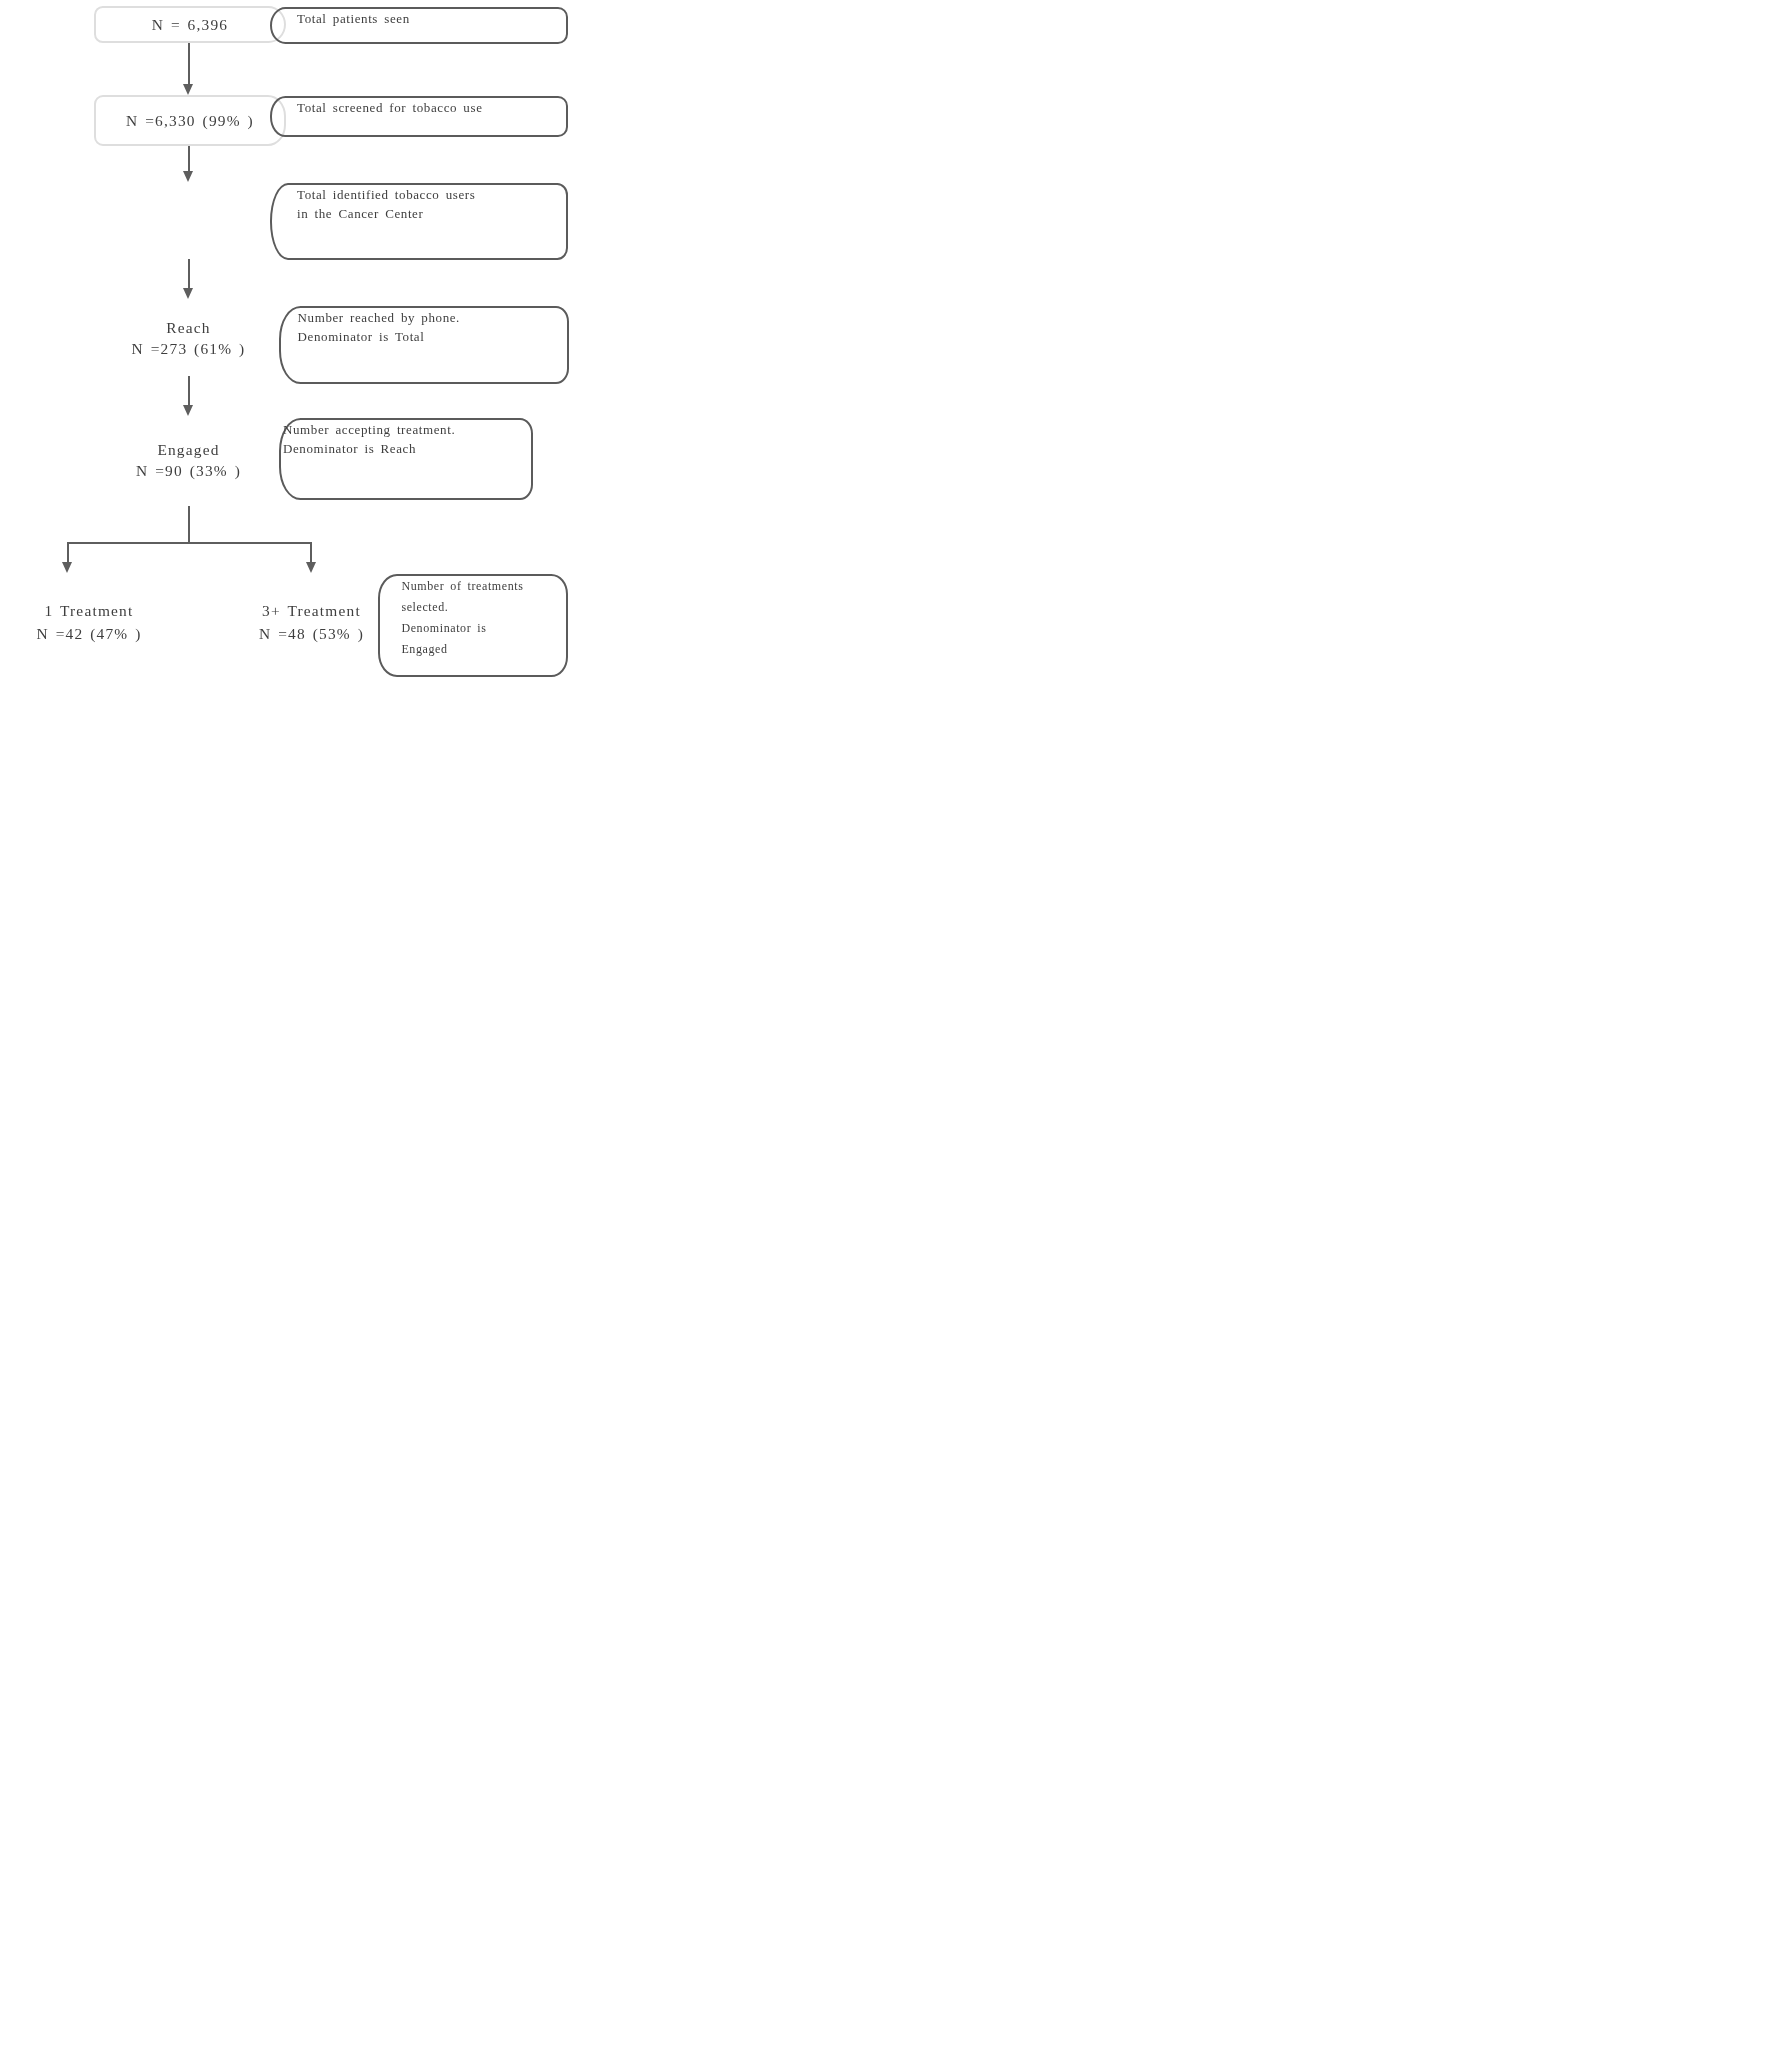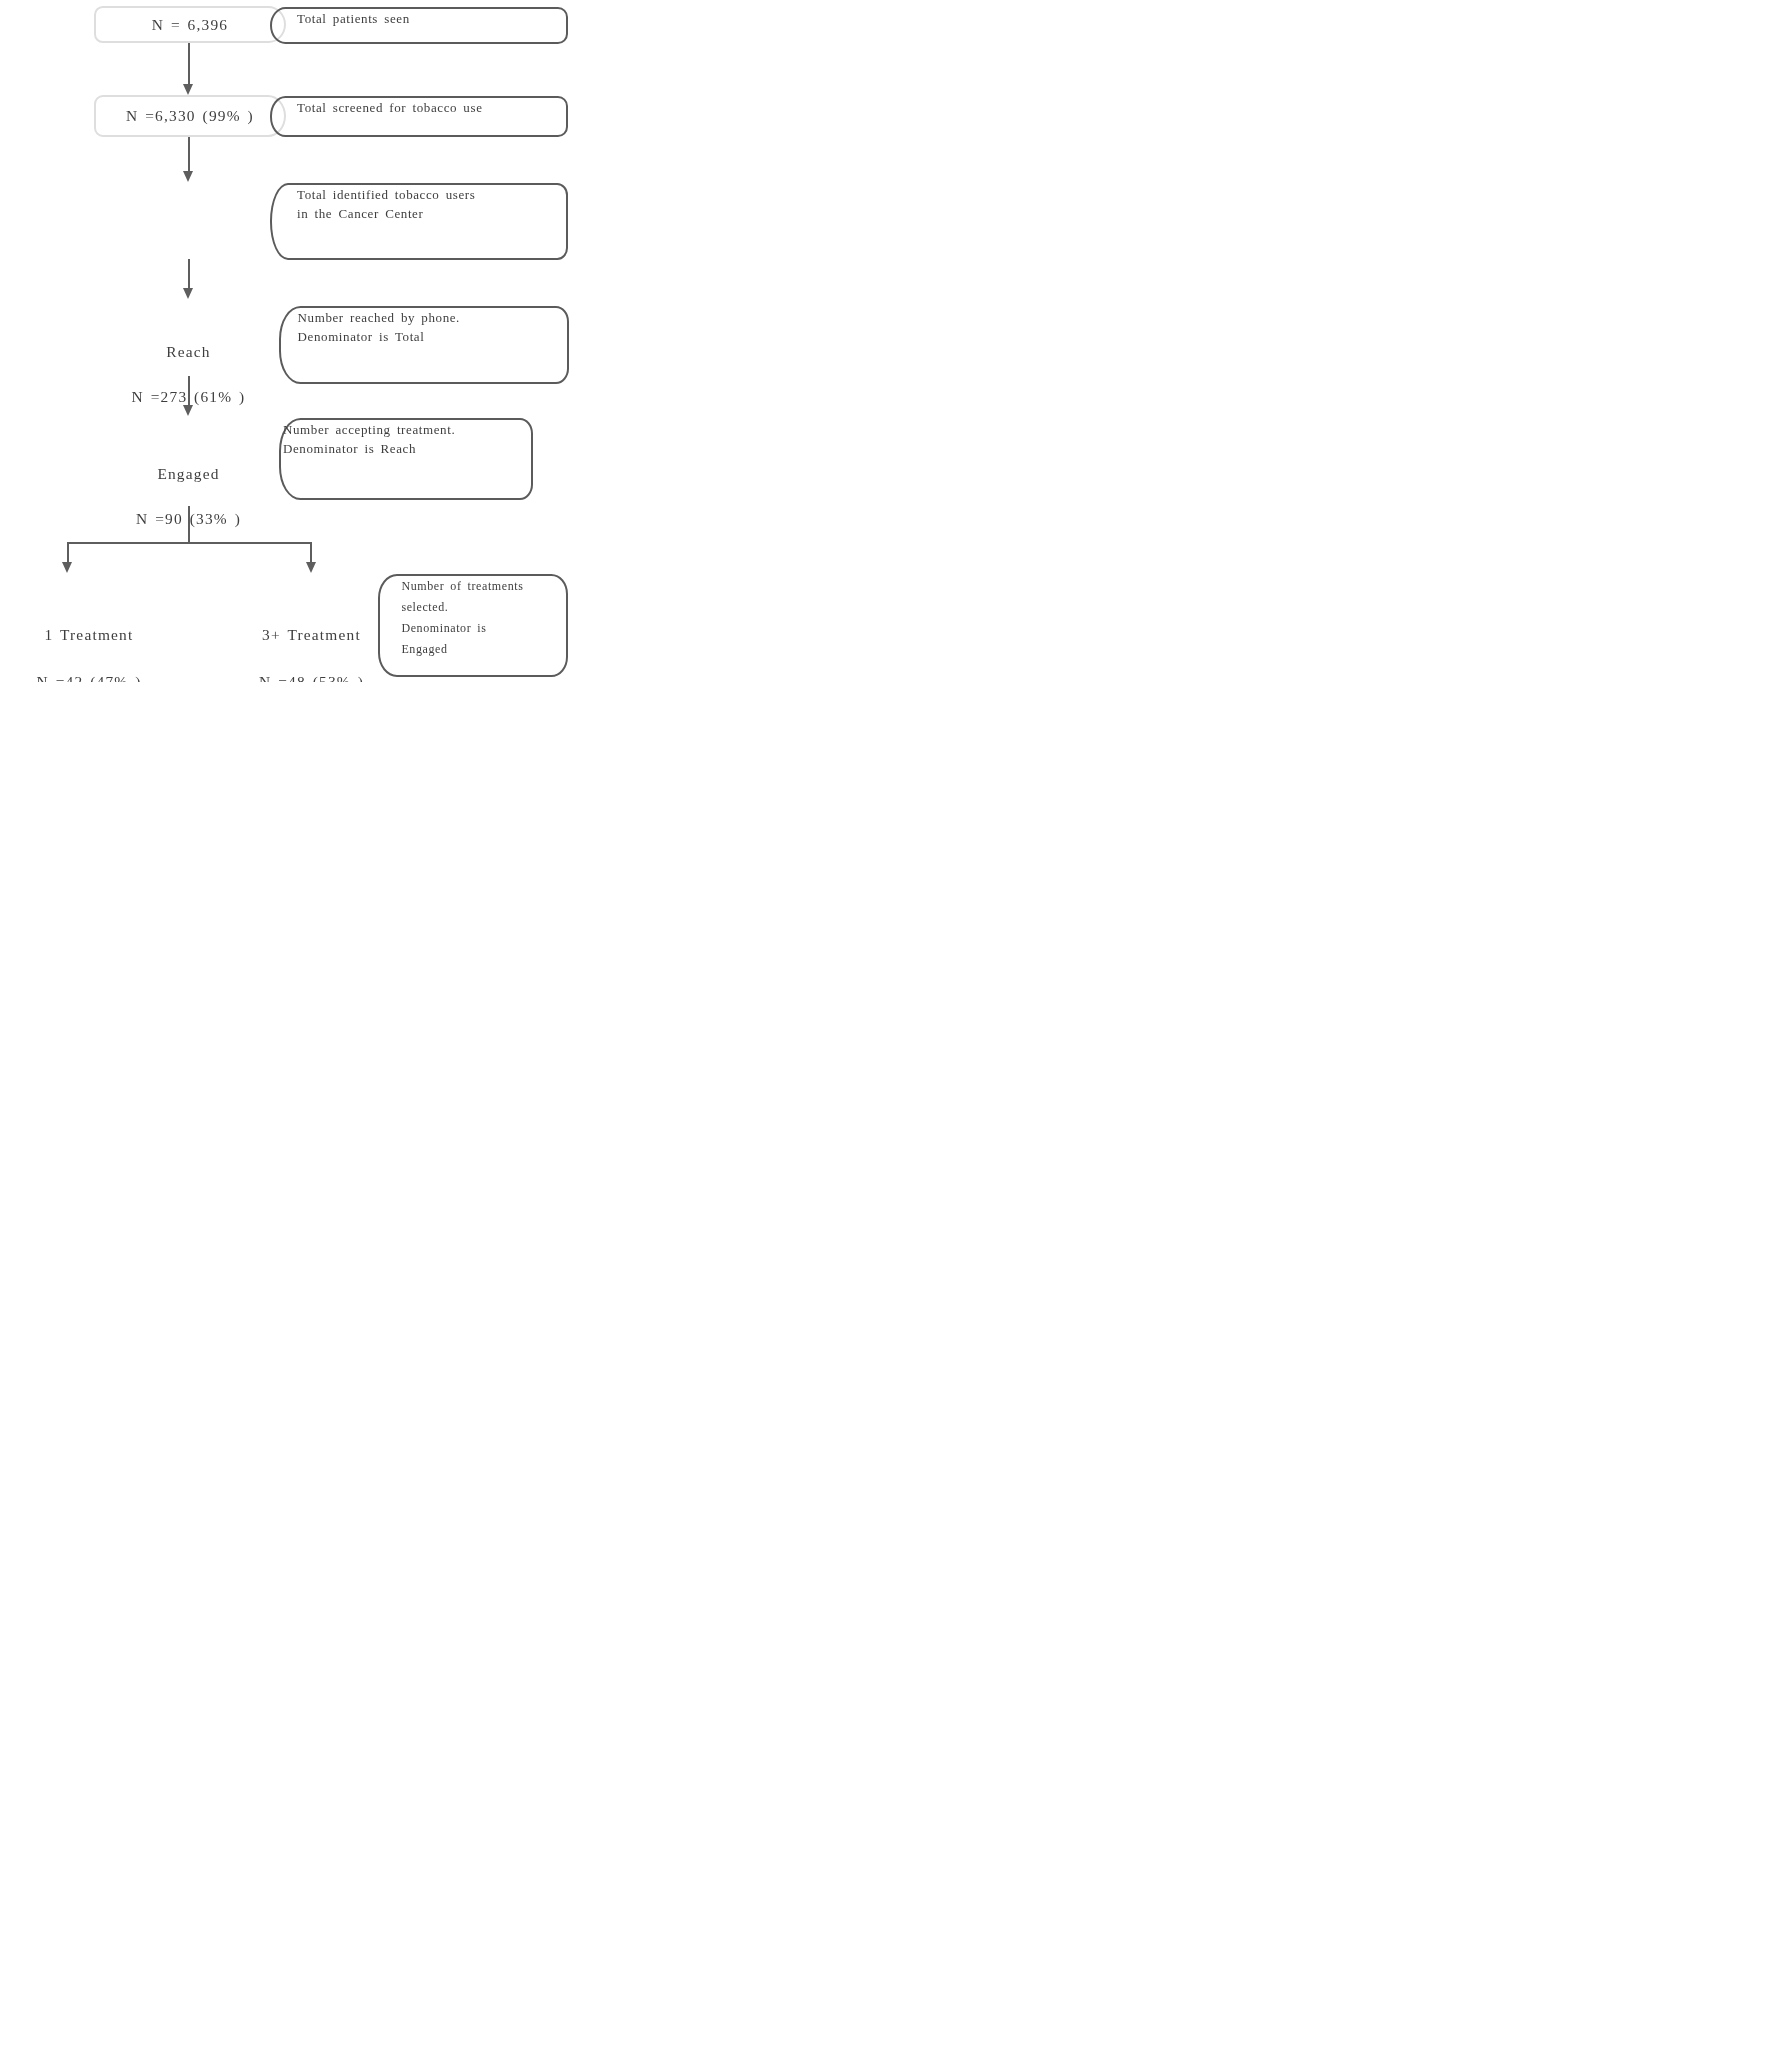--- a/index.html
+++ b/index.html
@@ -6,21 +6,21 @@
   .page{position:relative;width:597px;height:682px;background:#ffffff;
         font-family:"Liberation Serif","DejaVu Serif",serif;color:#3e3e3e;}
 
   
   .light-box{position:absolute;box-sizing:border-box;background:#ffffff;
              border:2.4px solid #dedede;z-index:1;
              display:flex;flex-direction:column;justify-content:center;align-items:center;
              text-align:center;}
   .lb1{left:94px;top:6px;width:192px;height:37px;
        border-radius:9px 18px 18px 9px / 9px 19px 19px 9px;}
-  .lb2{left:94px;top:95px;width:192px;height:42px;
+  .lb2{left:94px;top:95px;width:192px;height:51px;
        border-radius:9px 18px 18px 9px / 9px 21px 21px 9px;}
   .lb3{left:94px;top:183px;width:192px;height:77px;
        border-radius:9px 19px 19px 9px / 9px 38px 38px 9px;}
 
   
   .dark-box{position:absolute;box-sizing:border-box;background:transparent;
             border:2.4px solid #5b5b5b;z-index:2;
             display:flex;flex-direction:column;justify-content:flex-start;}
   .db1{left:270px;top:6.5px;width:298px;height:37px;padding-left:25px;
        border-radius:15.4px 10px 10px 15.4px / 18.4px 10px 10px 18.4px;}
@@ -33,21 +33,21 @@
   .db5{left:279px;top:418px;width:254px;height:82px;padding-left:2px;
        border-radius:21.4px 13px 13px 21.4px / 33px 15.4px 15.4px 33px;}
   .db6{left:378px;top:574px;width:190px;height:103px;padding-left:21.4px;
        border-radius:19px 16.6px 16.6px 19px / 24px 20px 20px 24px;}
 
   
   .value{font-size:15.4px;letter-spacing:1.2px;word-spacing:1.8px;line-height:19.6px;white-space:nowrap;text-align:center;}
   .note{font-size:13px;letter-spacing:0.6px;word-spacing:2.4px;line-height:19px;white-space:nowrap;}
   .db6 .note{font-size:12px;line-height:21px;}
   .free-label{position:absolute;z-index:1;text-align:center;}
-  .free-label .value{line-height:21.4px;margin-top:24px;}
+  .free-label .value{line-height:21.4px;}
   .reach-label{left:123px;top:317px;width:131px;}
   .engaged-label{left:123px;top:439px;width:131px;}
   .one-treatment-label{left:18px;top:600px;width:142px;text-align:left;}
   .two-treatment-label{left:246px;top:600px;width:131px;}
   .one-treatment-label .value,.two-treatment-label .value{line-height:22.5px;}
 
   
   .stem{position:absolute;width:1.8px;background:#5e5e5e;z-index:0;}
   .head{position:absolute;width:0;height:0;z-index:0;
         border-left:5.3px solid transparent;border-right:5.3px solid transparent;

